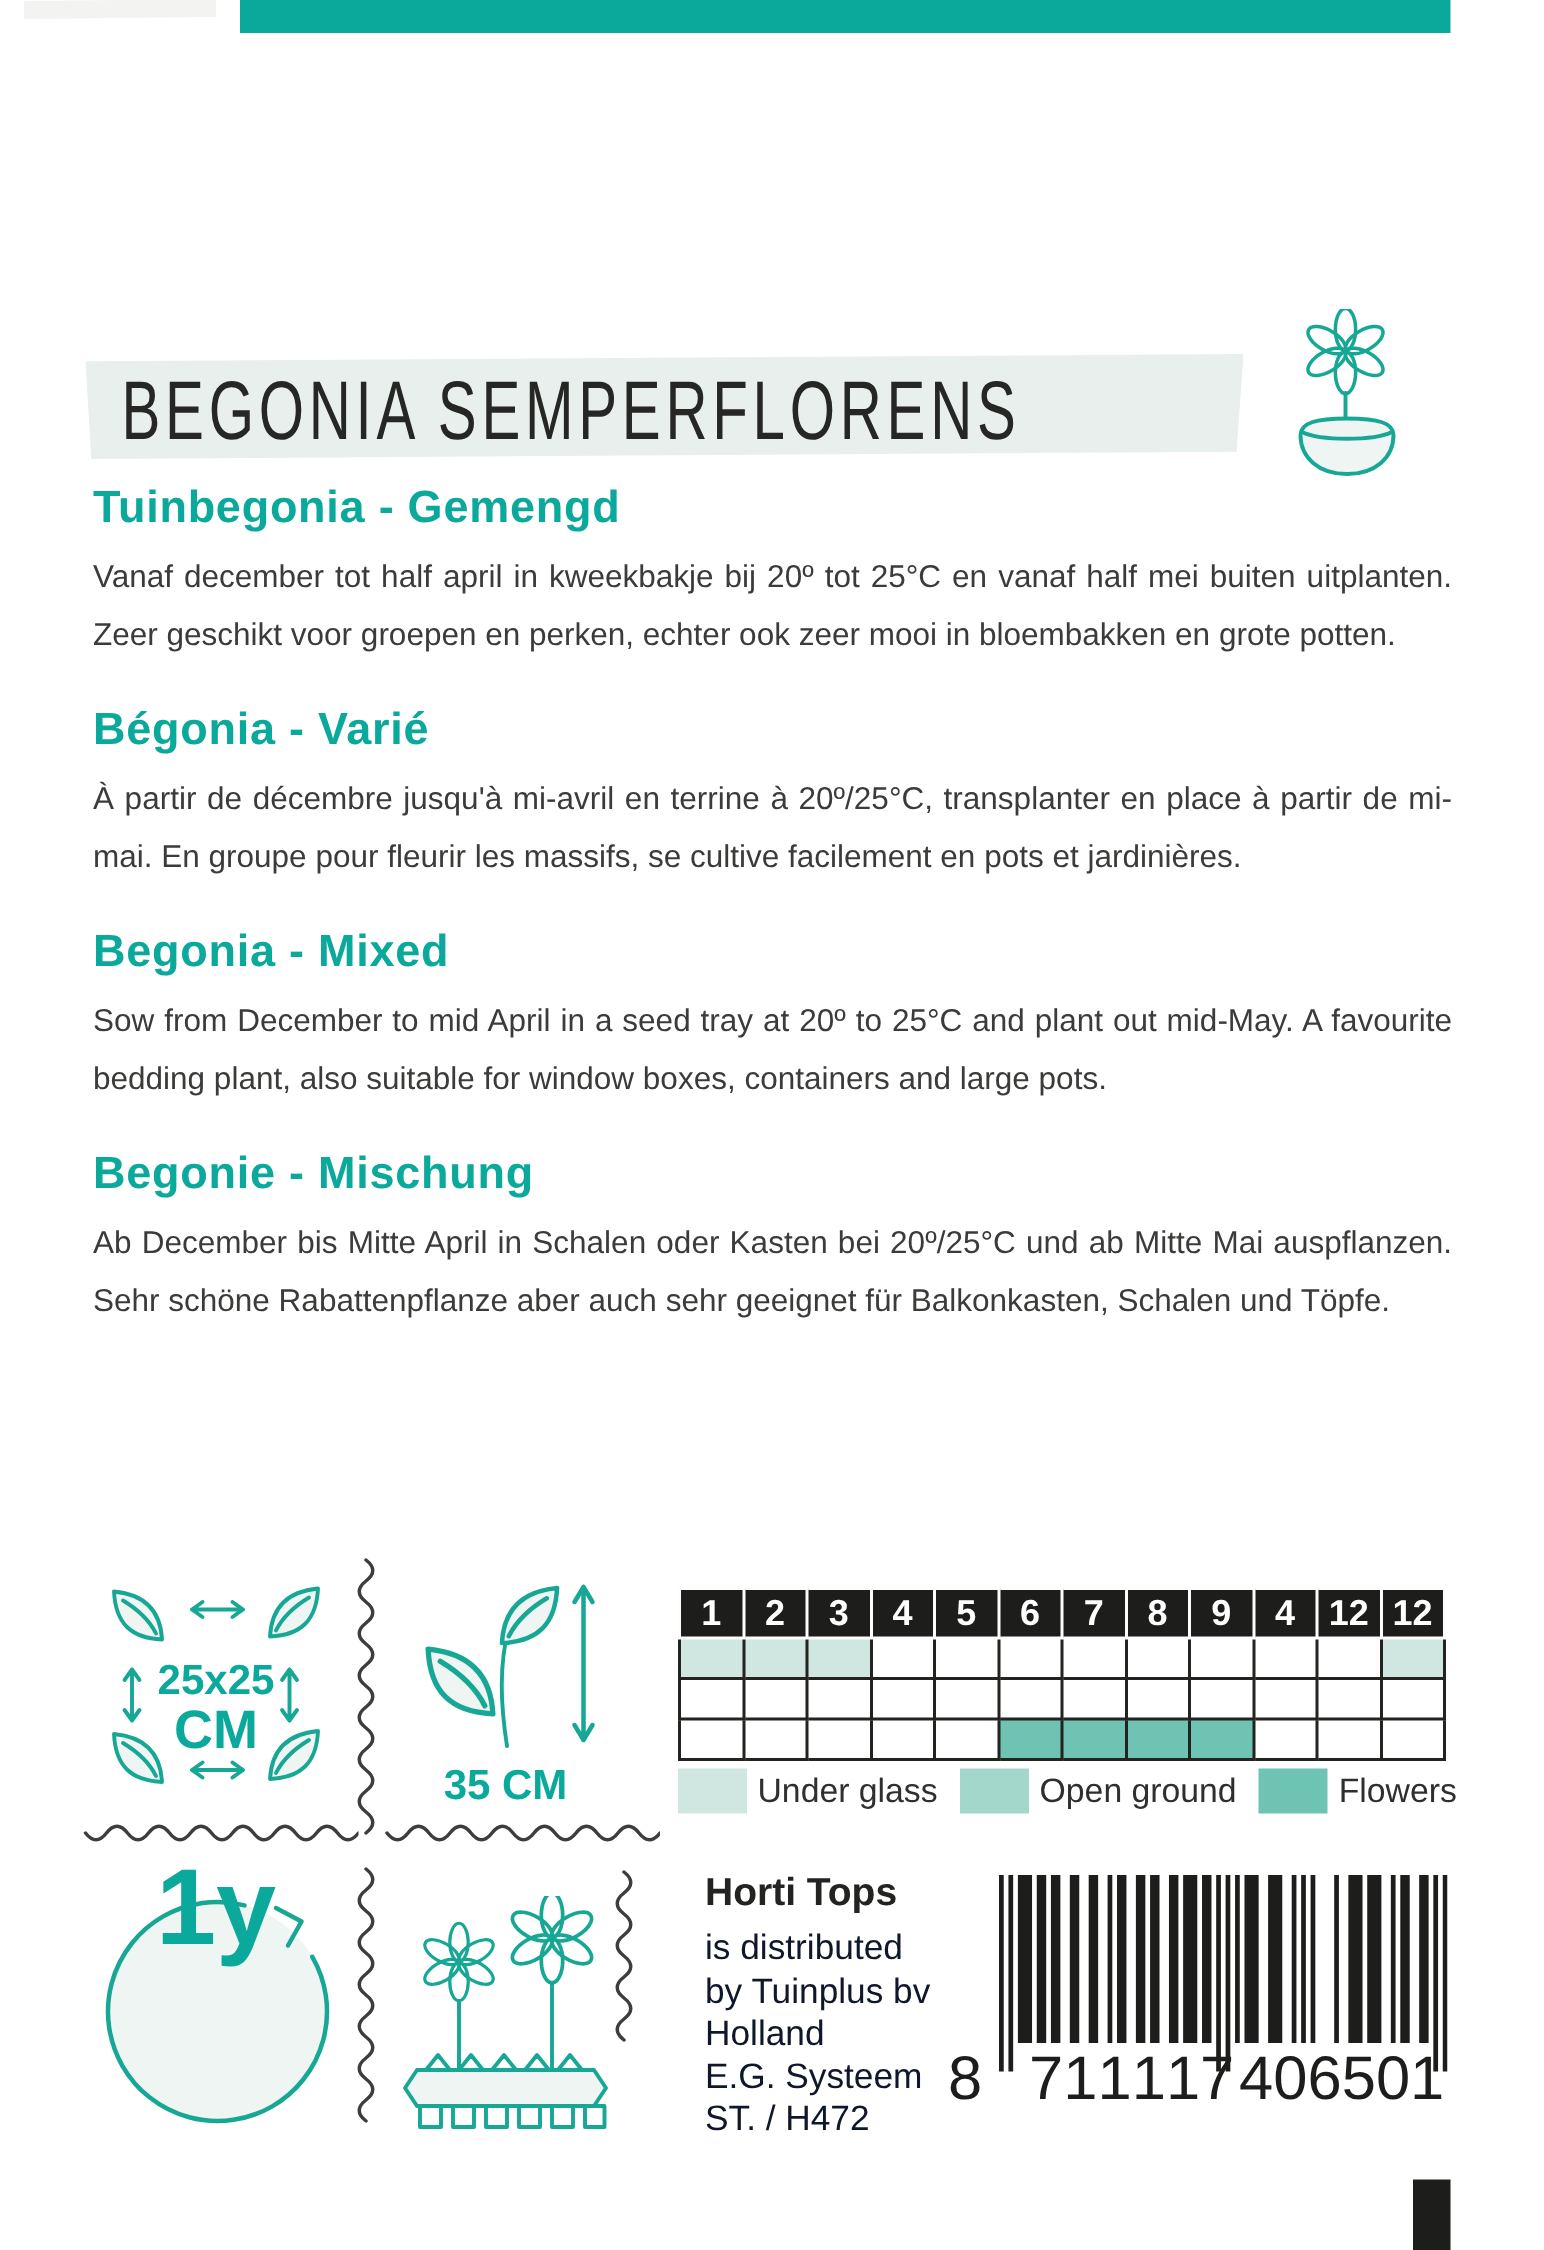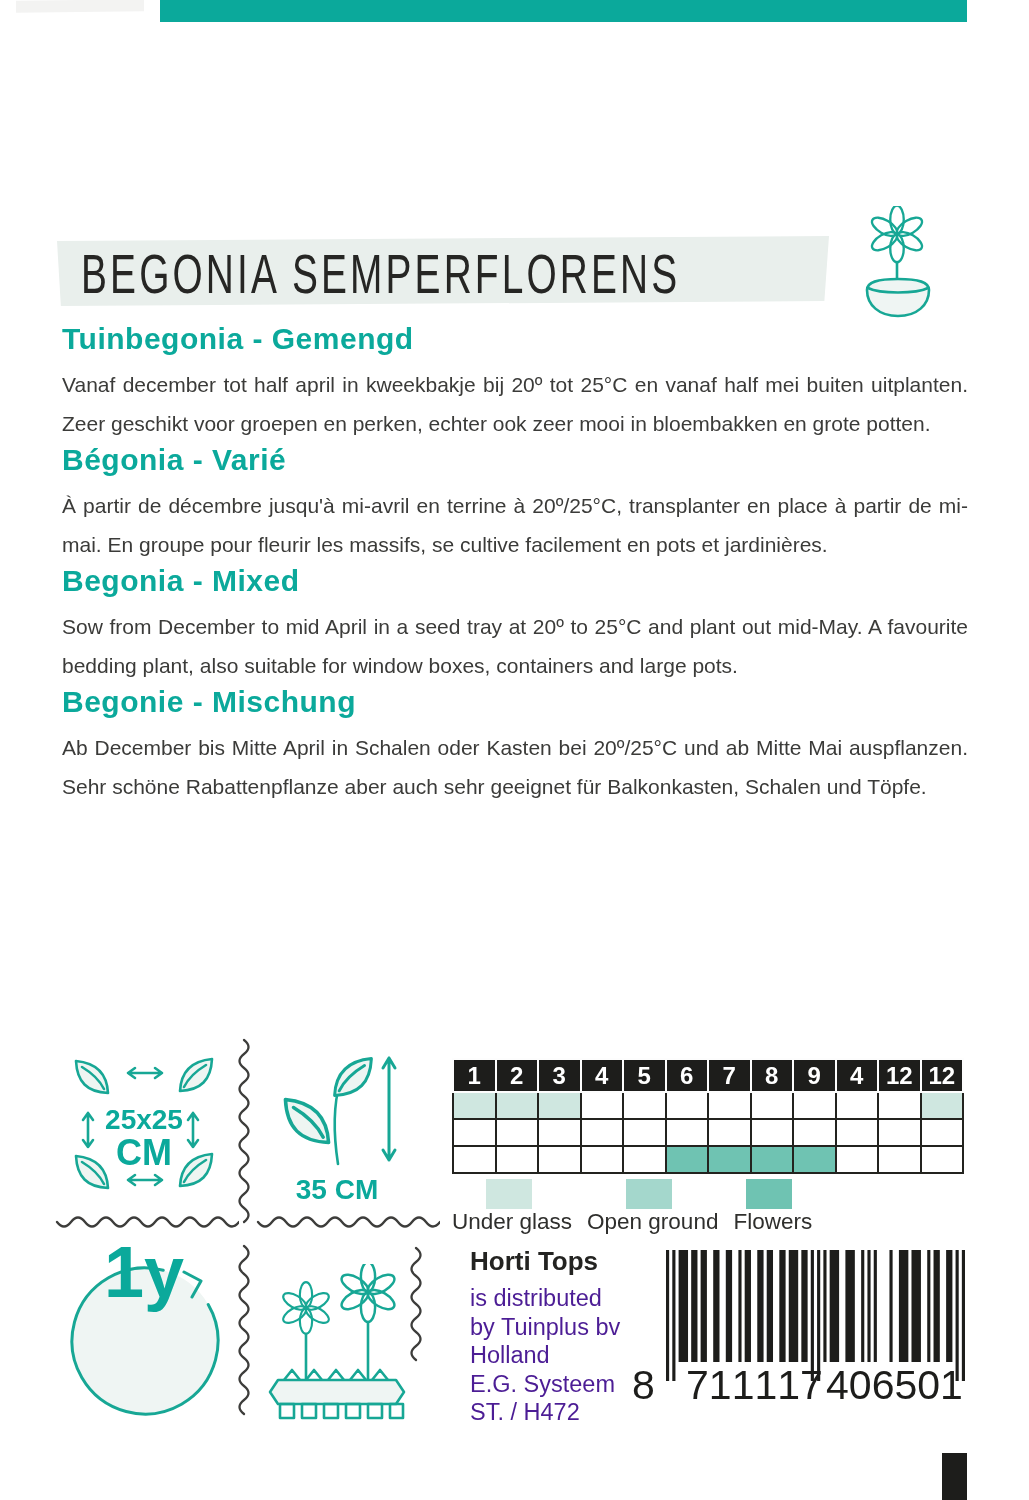--- a/index.html
+++ b/index.html
@@ -14,45 +14,45 @@
   
   .banner{left:57px;top:236px;width:772px;height:70px;background:var(--banner-bg,#e9efec);
           clip-path:polygon(0 7%,100% 0,99.4% 93%,.5% 100%);}
   .title{position:absolute;left:24px;top:7px;font-size:37px;font-weight:500;color:#262624;
          letter-spacing:3px;white-space:nowrap;transform:scale(1.05,1.5);transform-origin:left top;}
 
   
   .content{left:62px;top:322px;width:906px;}
   .content h2{color:var(--accent,#0ba99b);font-size:30px;font-weight:bold;margin:0 0 9px 0;letter-spacing:.5px;}
   .content p{font-size:21px;line-height:39px;color:#3b3b39;text-align:justify;margin:0;}
-  .content section + section{}
+  .content section + section{margin-top:27px;}
 
   
   .ticon{stroke:var(--icon-stroke,#17a795);fill:none;stroke-width:2.6;stroke-linecap:round;stroke-linejoin:round;}
   .leaf-body{fill:#eef5f2;}
   .soft-fill{fill:#eff5f3;}
 
   .wave{stroke:#3d3d3b;fill:none;stroke-width:2.3;stroke-linecap:round;}
 
   .teal-label{color:var(--accent,#0ba99b);font-weight:bold;text-align:center;}
 
   
   .calendar{left:452px;top:1058px;border-collapse:collapse;table-layout:fixed;width:512px;}
   .calendar th{background:var(--table-dark,#1d1d1b);color:#fff;font-size:24px;font-weight:bold;
                height:31px;border:2px solid #fdfdfd;padding:0;text-align:center;}
   .calendar td{height:25px;border:2px solid #23231f;padding:0;background:#fff;}
   .legend{left:452px;top:1179px;display:flex;align-items:center;}
-  .legend-item{display:flex;align-items:center;margin-right:15px;flex-direction:column;}
+  .legend-item{display:flex;align-items:center;margin-right:15px;}
   .legend-swatch{width:46px;height:30px;margin-right:7px;}
   .legend-label{font-size:22.5px;color:#2f2f2d;}
 
   
   .dist{left:470px;top:1246px;width:185px;}
   .dist-name{font-size:26px;font-weight:bold;color:#232321;margin-bottom:7px;}
-  .dist-line{font-size:23.5px;line-height:28.5px;color:#4c1d95;}
+  .dist-line{font-size:23.5px;line-height:28.5px;color:#0f172a;}
 
   
   .barcode-digits{left:632px;top:1362px;width:334px;height:40px;color:#1d1d1b;font-size:41px;}
   .bd{position:absolute;top:0;}
   .bd-g{display:flex;justify-content:space-between;}
 
   .corner-block{left:942px;top:1453px;width:25px;height:47px;background:#1d1d1b;}
 </style>
 </head>
 <body>

